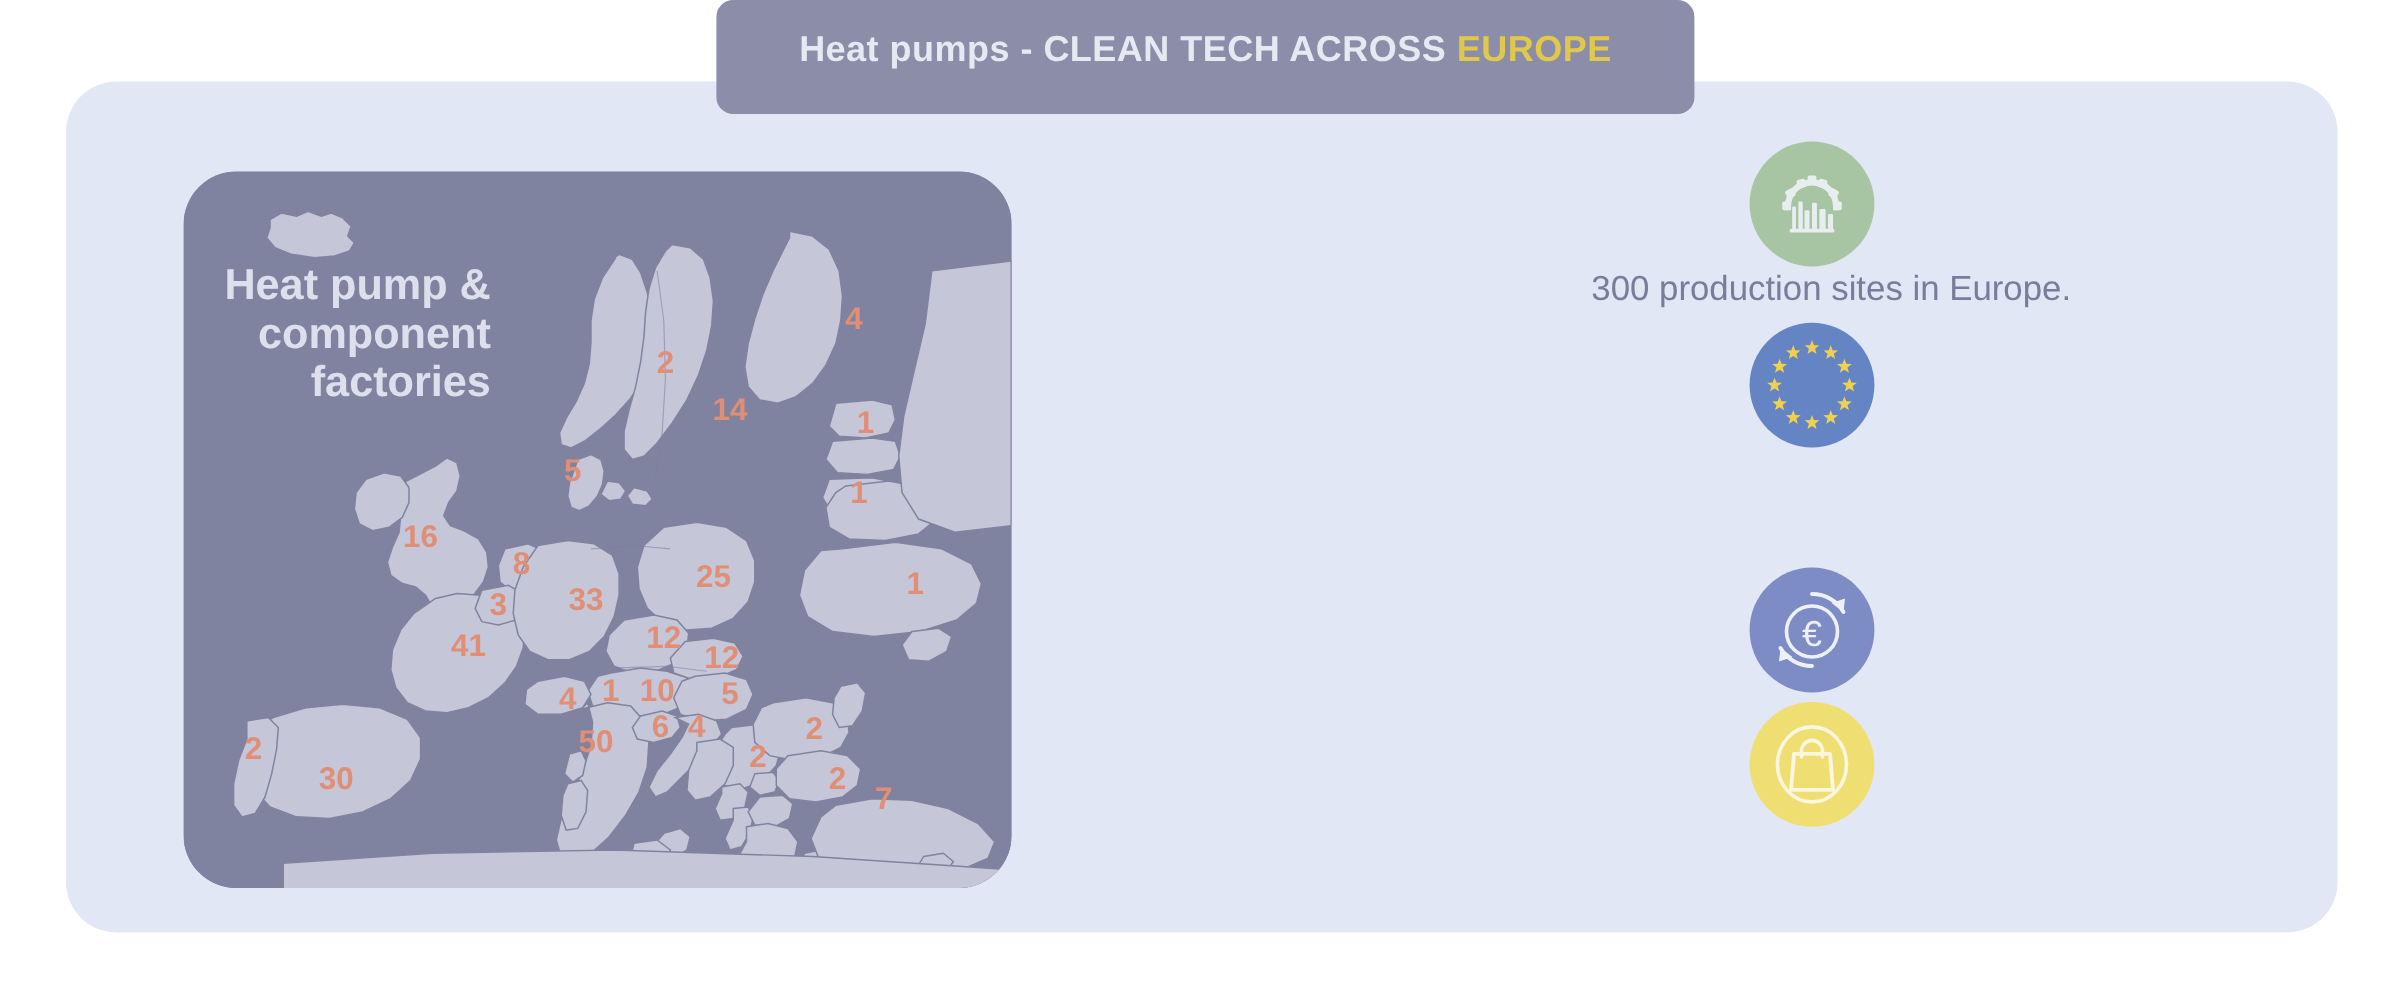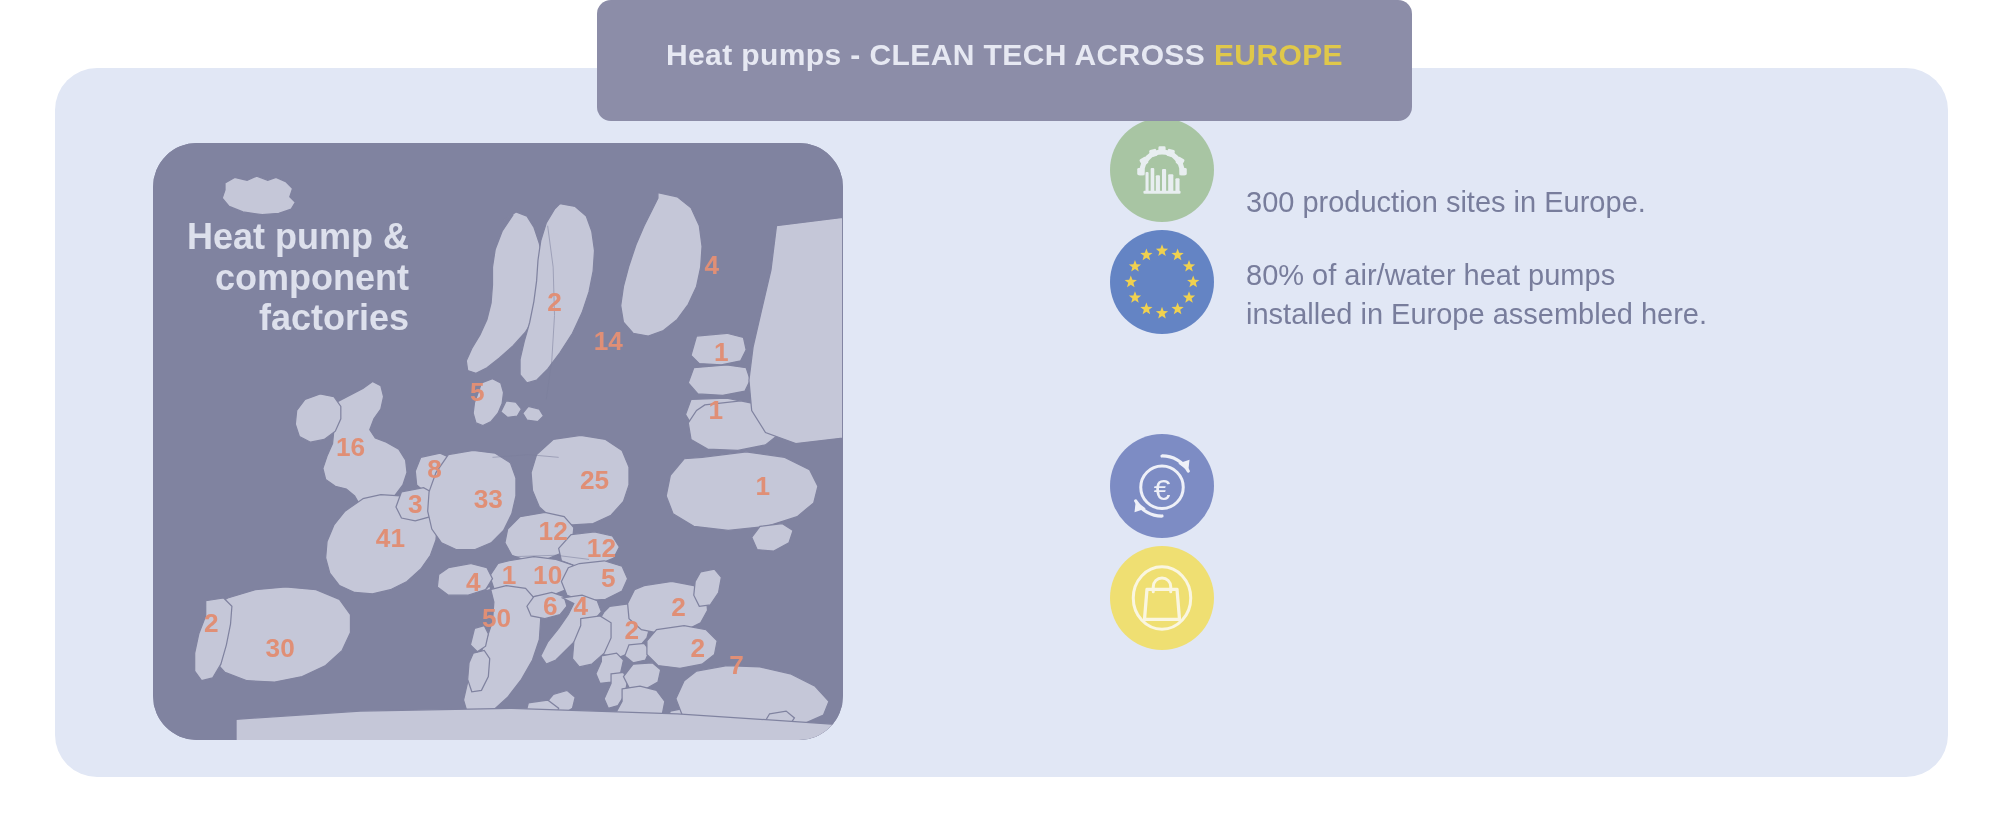--- a/index.html
+++ b/index.html
@@ -14,21 +14,21 @@
     position: relative;
     overflow: hidden;
   }
 
   
   #title-bar {
     position: absolute;
     left: 597px;
     top: 0px;
     width: 815px;
-    height: 121px;
+    height: 95px;
     background: #8c8da8;
     border-radius: 14px;
     display: flex;
     align-items: center;
     justify-content: center;
     z-index: 5;
   }
   #title-bar .title-text {
     font-size: 30px;
     font-weight: bold;
@@ -95,22 +95,23 @@
   
   #stats-column {
     position: absolute;
     left: 1110px;
     top: 118px;
     width: 800px;
     z-index: 3;
   }
   .stat-row {
     display: flex;
-    align-items: flex-end;
+    align-items: center;
     margin-bottom: 8px;
+    flex-direction: column;
   }
   .stat-icon {
     width: 104px;
     height: 104px;
     flex: 0 0 104px;
     border-radius: 50%;
     display: flex;
     align-items: center;
     justify-content: center;
     position: relative;
@@ -295,22 +296,20 @@
             <path d="M65.00 69.78 L66.53 73.87 L70.90 74.06 L67.48 76.79 L68.64 81.00 L65.00 78.58 L61.36 81.00 L62.52 76.79 L59.10 74.06 L63.47 73.87 Z"></path>
             <path d="M50.00 73.80 L51.53 77.89 L55.90 78.08 L52.48 80.80 L53.64 85.02 L50.00 82.60 L46.36 85.02 L47.52 80.80 L44.10 78.08 L48.47 77.89 Z"></path>
             <path d="M35.00 69.78 L36.53 73.87 L40.90 74.06 L37.48 76.79 L38.64 81.00 L35.00 78.58 L31.36 81.00 L32.52 76.79 L29.10 74.06 L33.47 73.87 Z"></path>
             <path d="M24.02 58.80 L25.55 62.89 L29.92 63.08 L26.50 65.80 L27.66 70.02 L24.02 67.60 L20.37 70.02 L21.54 65.80 L18.12 63.08 L22.49 62.89 Z"></path>
             <path d="M20.00 43.80 L21.53 47.89 L25.90 48.08 L22.48 50.80 L23.64 55.02 L20.00 52.60 L16.36 55.02 L17.52 50.80 L14.10 48.08 L18.47 47.89 Z"></path>
             <path d="M24.02 28.80 L25.55 32.89 L29.92 33.08 L26.50 35.80 L27.66 40.02 L24.02 37.60 L20.37 40.02 L21.54 35.80 L18.12 33.08 L22.49 32.89 Z"></path>
             <path d="M35.00 17.82 L36.53 21.91 L40.90 22.10 L37.48 24.82 L38.64 29.04 L35.00 26.62 L31.36 29.04 L32.52 24.82 L29.10 22.10 L33.47 21.91 Z"></path>
           </g>
       </svg>
     </div>
-    <div class="stat-text">80% of air/water heat pumps
-installed in Europe assembled here.</div>
   </div>
 
   <div id="gap-block"></div>
 
 
   <div class="stat-row">
     <div class="stat-icon" style="background:#7d8cc4">
       <svg viewBox="0 0 64 64" width="80" height="80">
         <path d="M32 8 a24 24 0 0 1 21 12" fill="none" stroke="#eef0f8" stroke-width="2.6" stroke-linecap="round"></path>
         <path d="M53 20 l1 -9 -9 3 z" fill="#eef0f8"></path>

